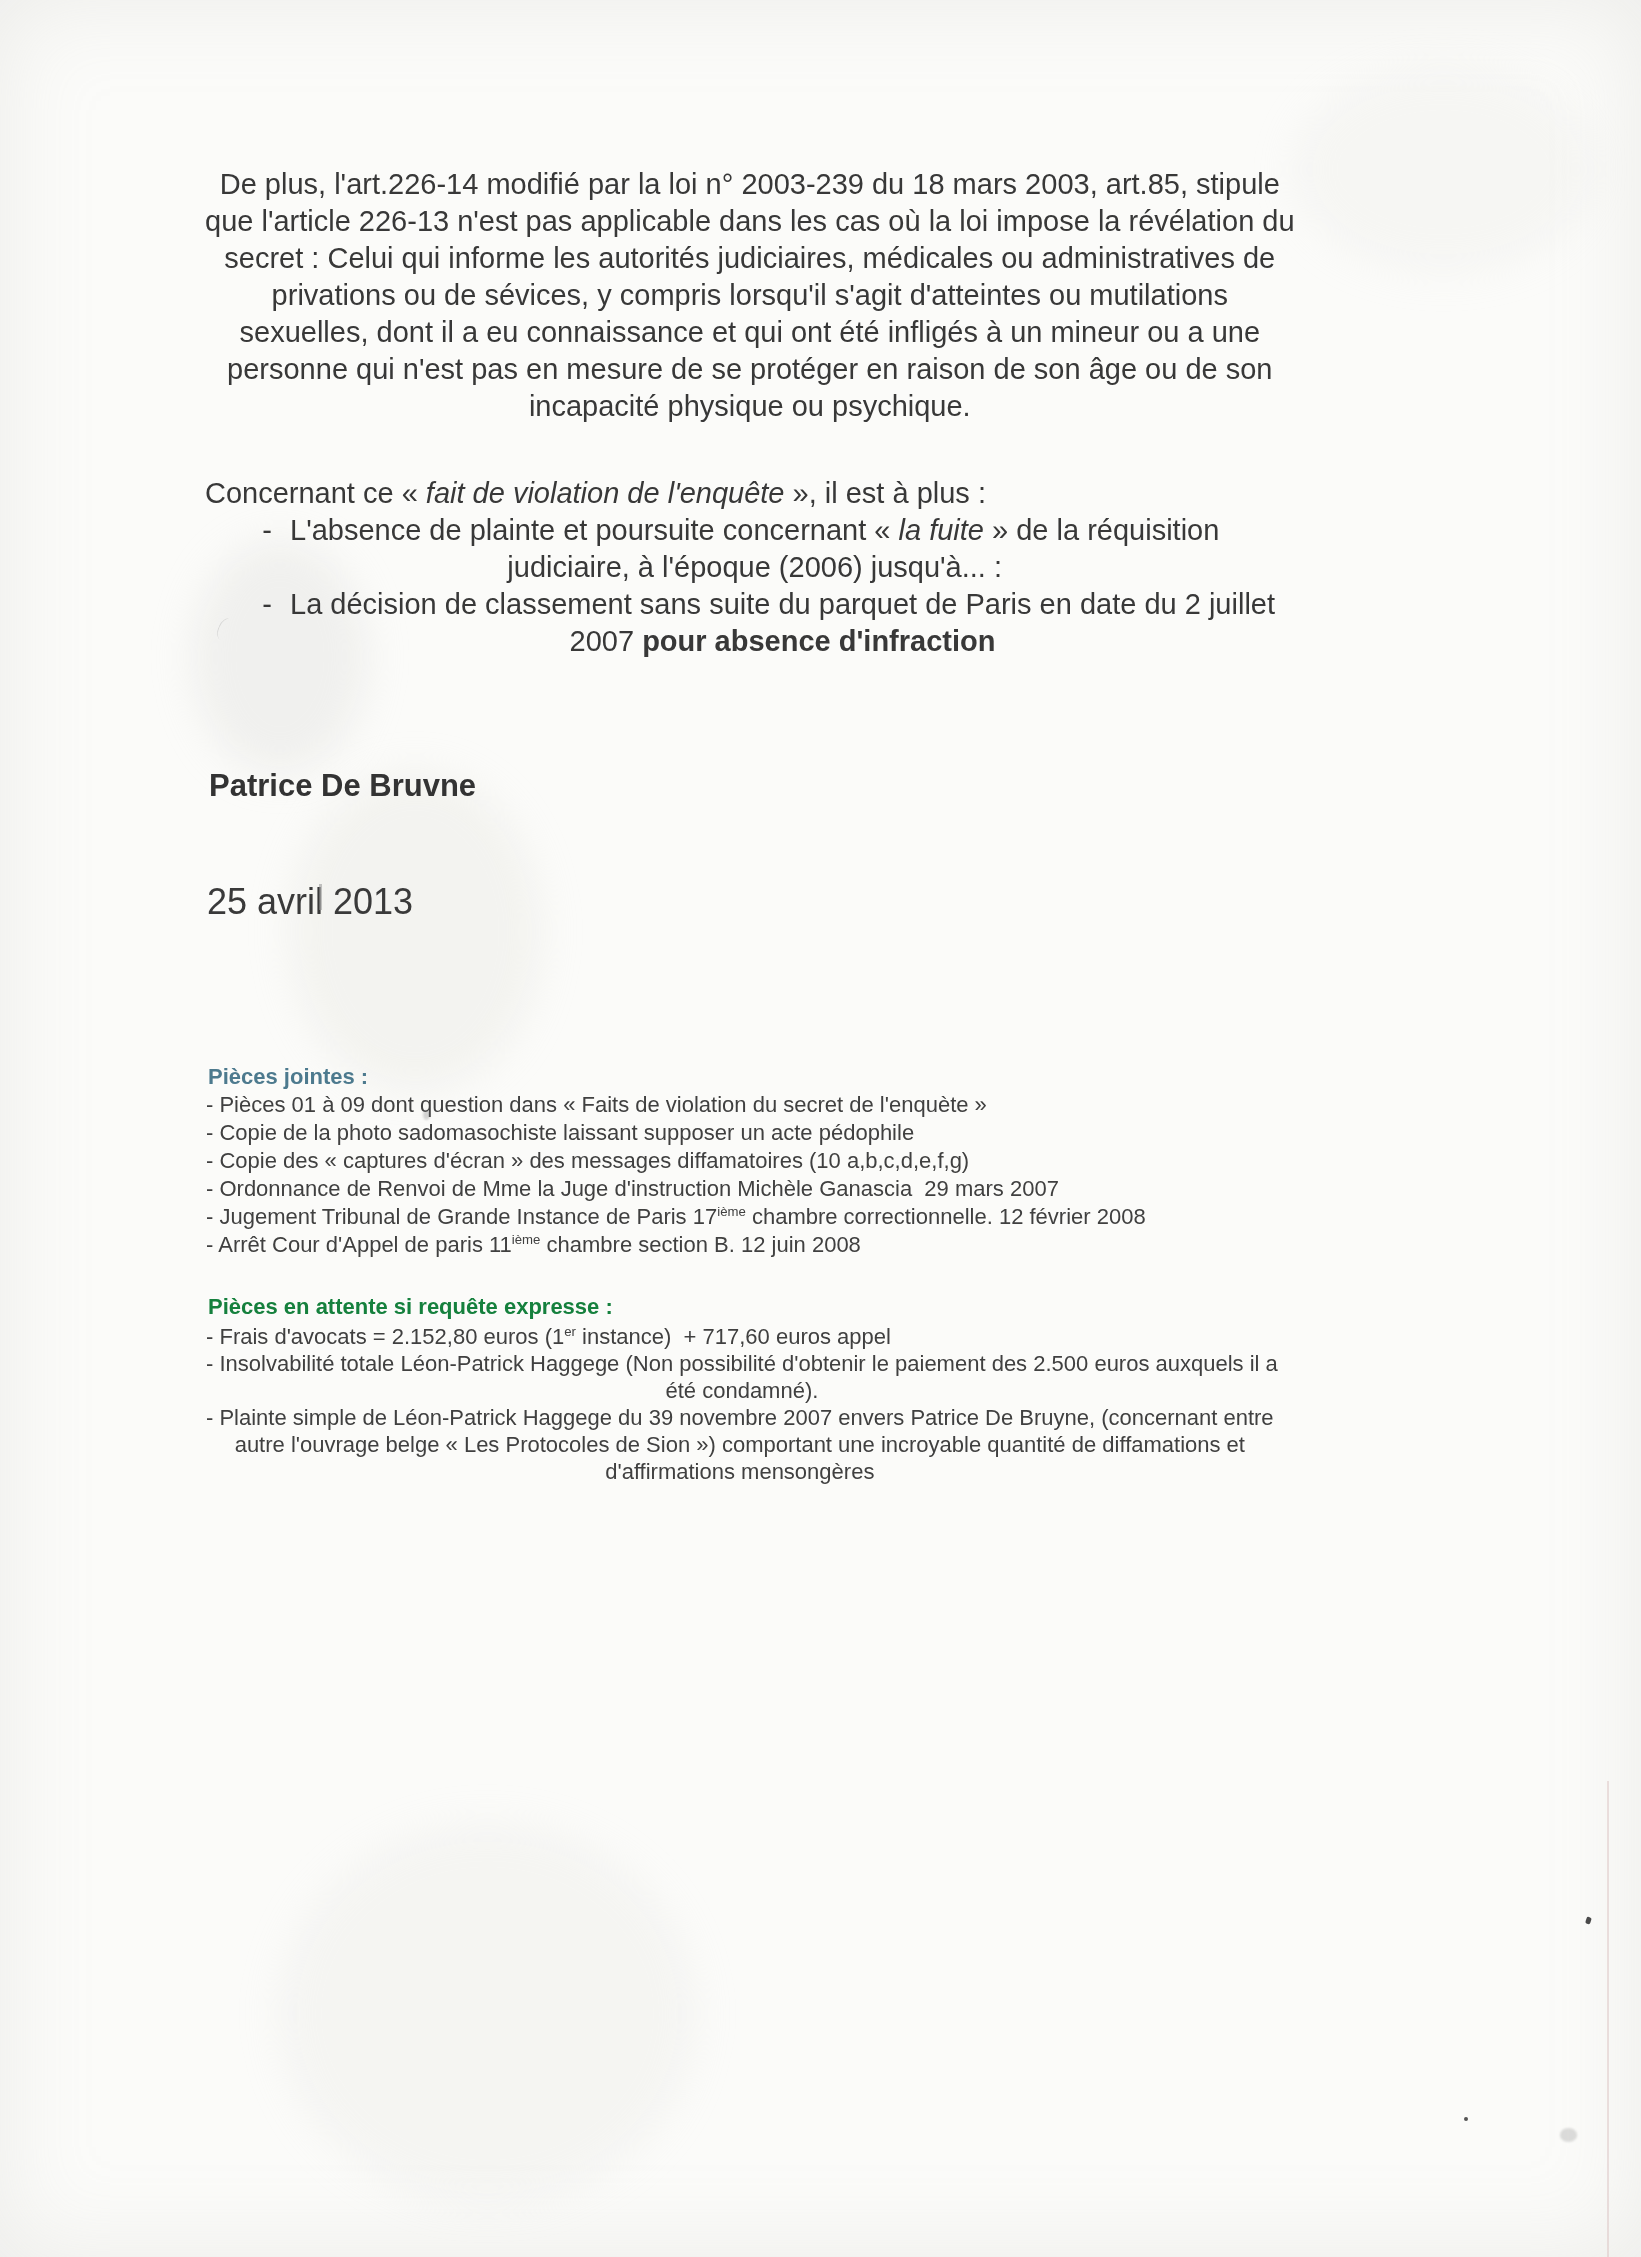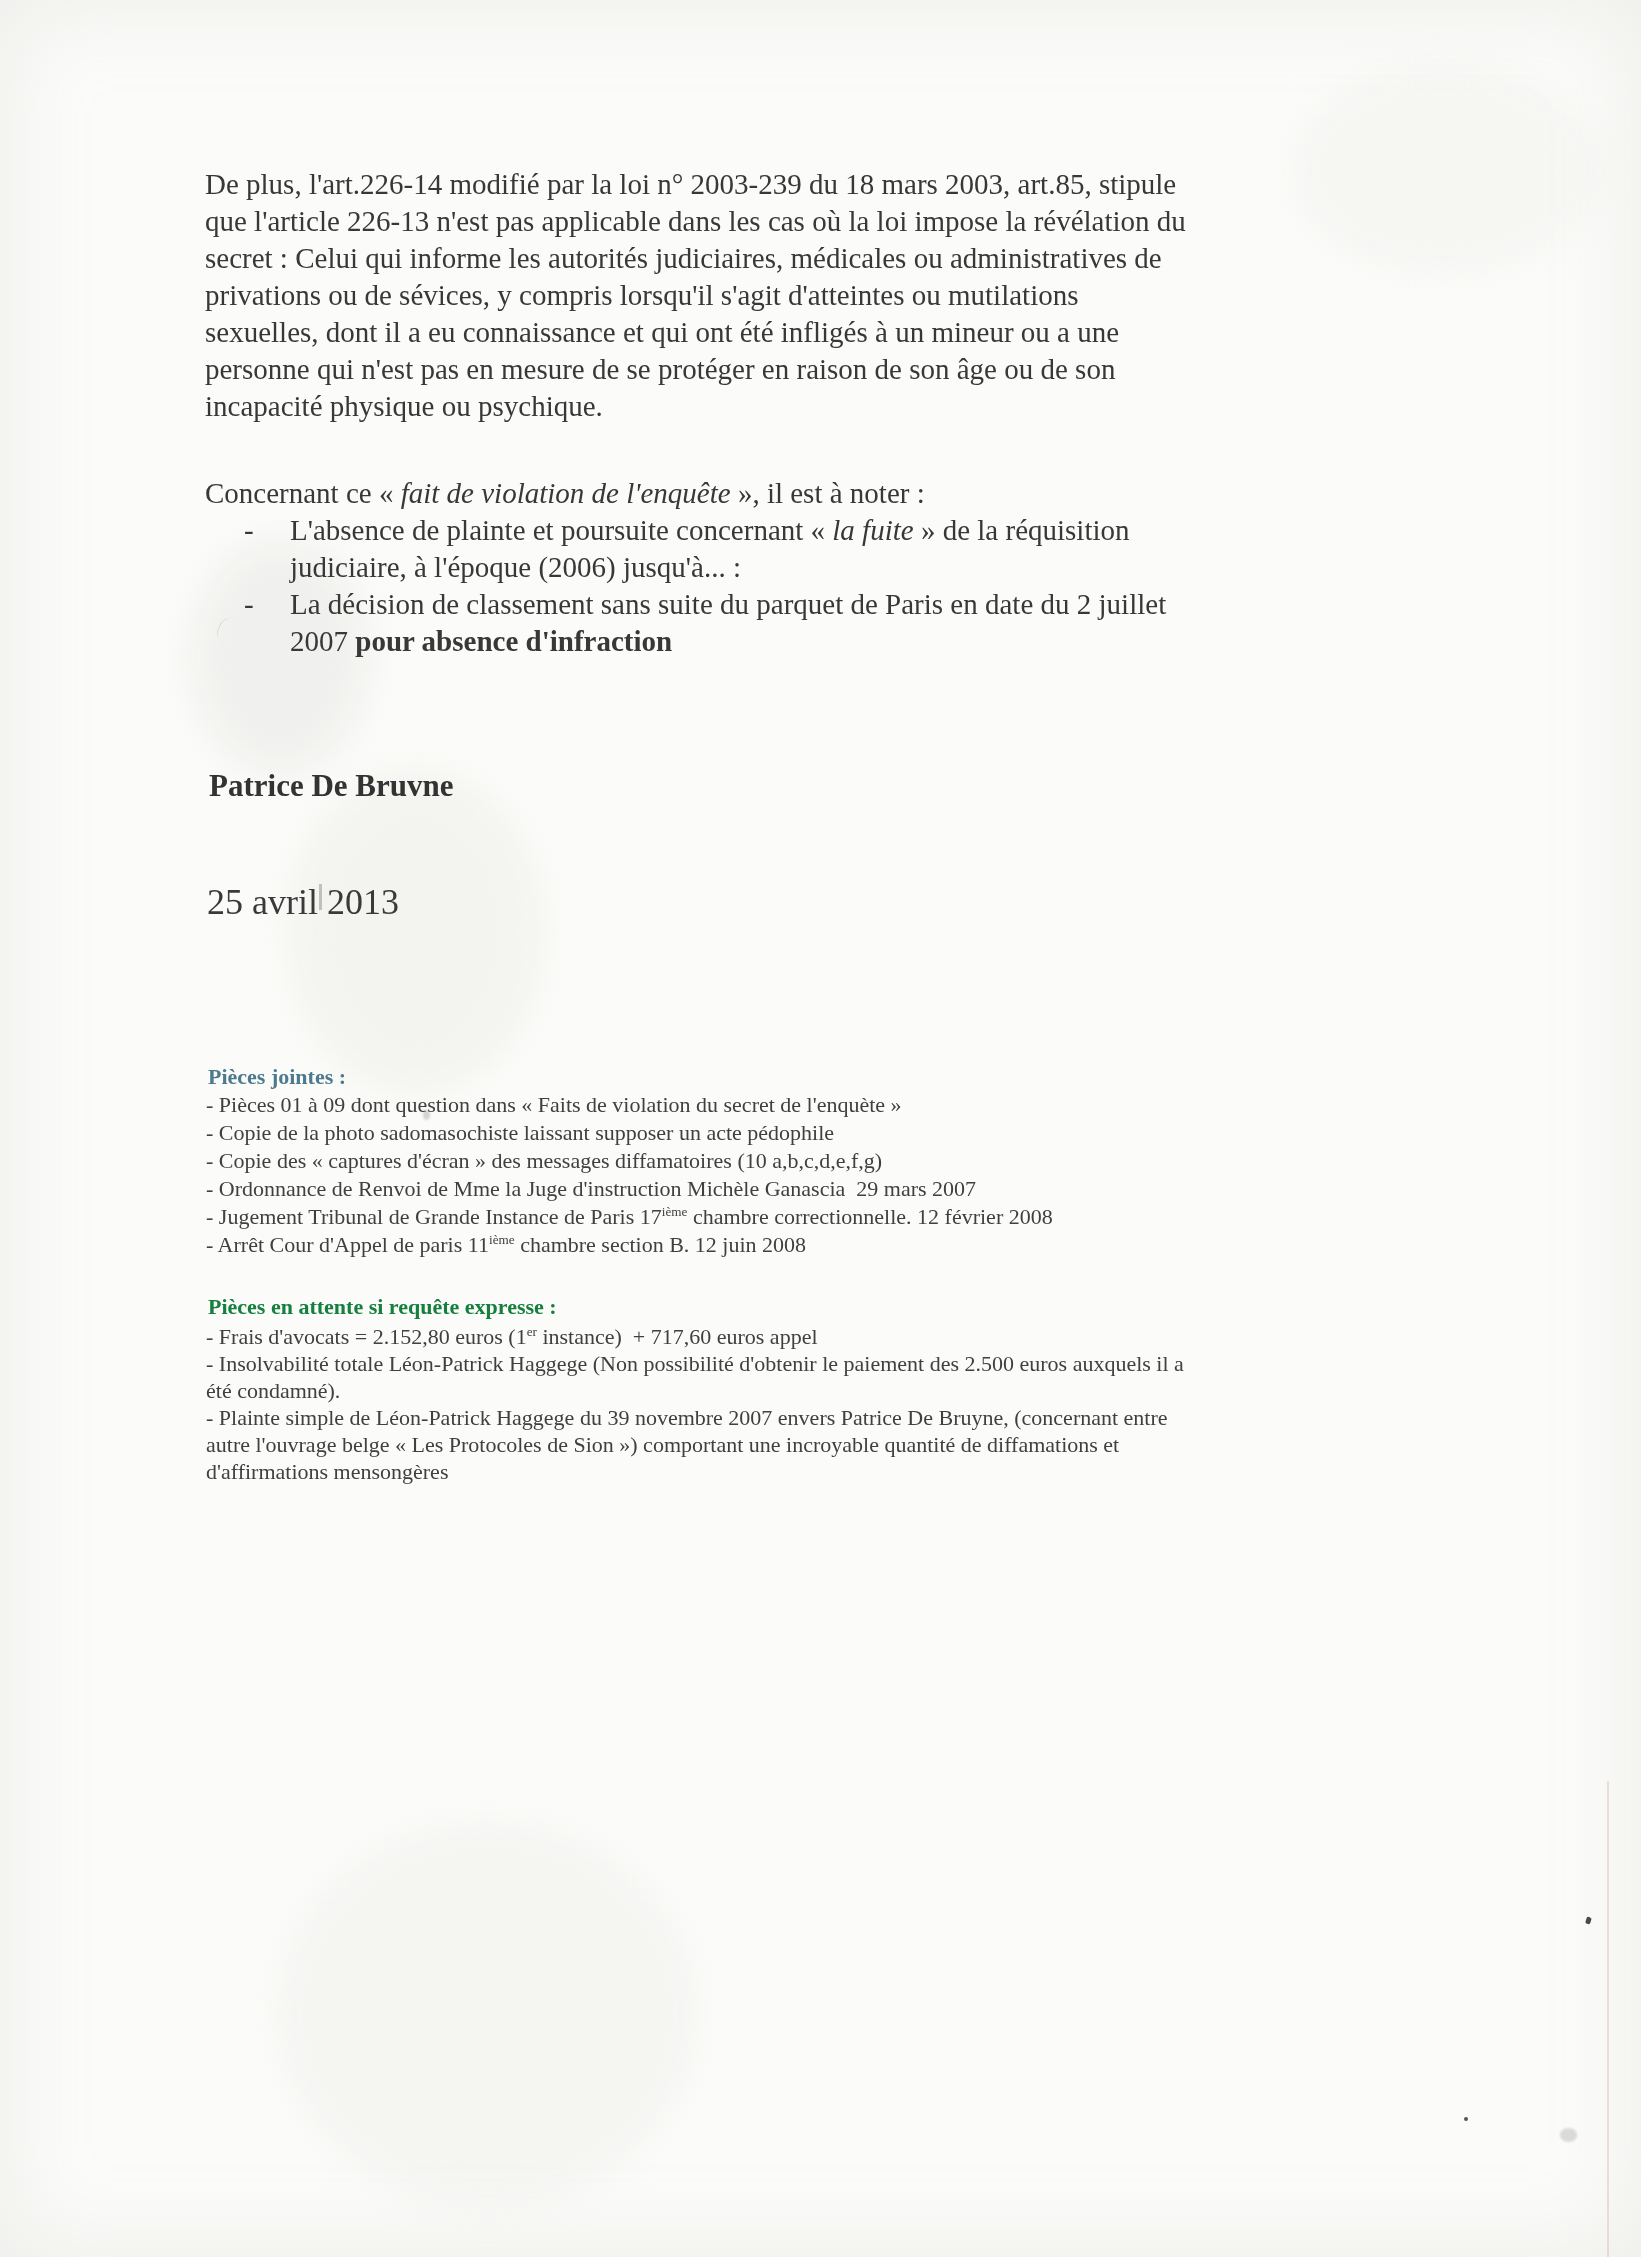--- a/index.html
+++ b/index.html
@@ -1,19 +1,20 @@
 <!DOCTYPE html>
 <html><head>
 <meta charset="utf-8">
 <style>
   html,body{margin:0;padding:0;background:#e8e8e6;}
   .page{
     position:relative;width:1641px;height:2257px;background:#fbfbf9;overflow:hidden;
-    font-family:Liberation Serif, serif;color:#3a3a3a;
+    font-family:Liberation Sans, sans-serif;color:#3a3a3a;
     box-shadow:inset 0 0 92px rgba(188,188,184,0.22);
+    text-align:center;
   }
   .blob{position:absolute;border-radius:50%;filter:blur(19.3px);pointer-events:none;}
   #blob1{left:193px;top:541px;width:174px;height:232px;background:rgba(222,222,218,0.35);}
   #blob2{left:290px;top:772px;width:251px;height:319px;background:rgba(224,224,220,0.30);}
   #blob3{left:280px;top:1825px;width:415px;height:377px;background:rgba(228,228,224,0.25);}
   #blob4{left:1294px;top:68px;width:299px;height:203px;background:rgba(230,230,226,0.25);}
 
   .para{position:absolute;left:205px;top:166px;font-size:29px;line-height:37px;
         color:#383838;white-space:pre-wrap;width:max-content;}
   .concernant{position:absolute;left:205px;top:475px;font-size:29px;line-height:37px;color:#383838;}
@@ -55,21 +56,21 @@
 
   <div class="para">De plus, l'art.226-14 modifié par la loi n° 2003-239 du 18 mars 2003, art.85, stipule
 que l'article 226-13 n'est pas applicable dans les cas où la loi impose la révélation du
 secret : Celui qui informe les autorités judiciaires, médicales ou administratives de
 privations ou de sévices, y compris lorsqu'il s'agit d'atteintes ou mutilations
 sexuelles, dont il a eu connaissance et qui ont été infligés à un mineur ou a une
 personne qui n'est pas en mesure de se protéger en raison de son âge ou de son
 incapacité physique ou psychique.</div>
 
   <div class="concernant">
-    <div class="concernant-line"><span>Concernant ce « </span><i>fait de violation de l'enquête</i><span> », il est à noter :</span></div>
+    <div class="concernant-line"><span>Concernant ce « </span><i>fait de violation de l'enquête</i><span> », il est à plus :</span></div>
     <div>
         <div class="bullet">
           <span class="dash">-</span>
           <div class="bullet-text"><span>L'absence de plainte et poursuite concernant « </span><i>la fuite</i><span> » de la réquisition
 judiciaire, à l'époque (2006) jusqu'à... :</span></div>
         </div>
         <div class="bullet">
           <span class="dash">-</span>
           <div class="bullet-text"><span>La décision de classement sans suite du parquet de Paris en date du 2 juillet
 2007 </span><b>pour absence d'infraction</b></div>

